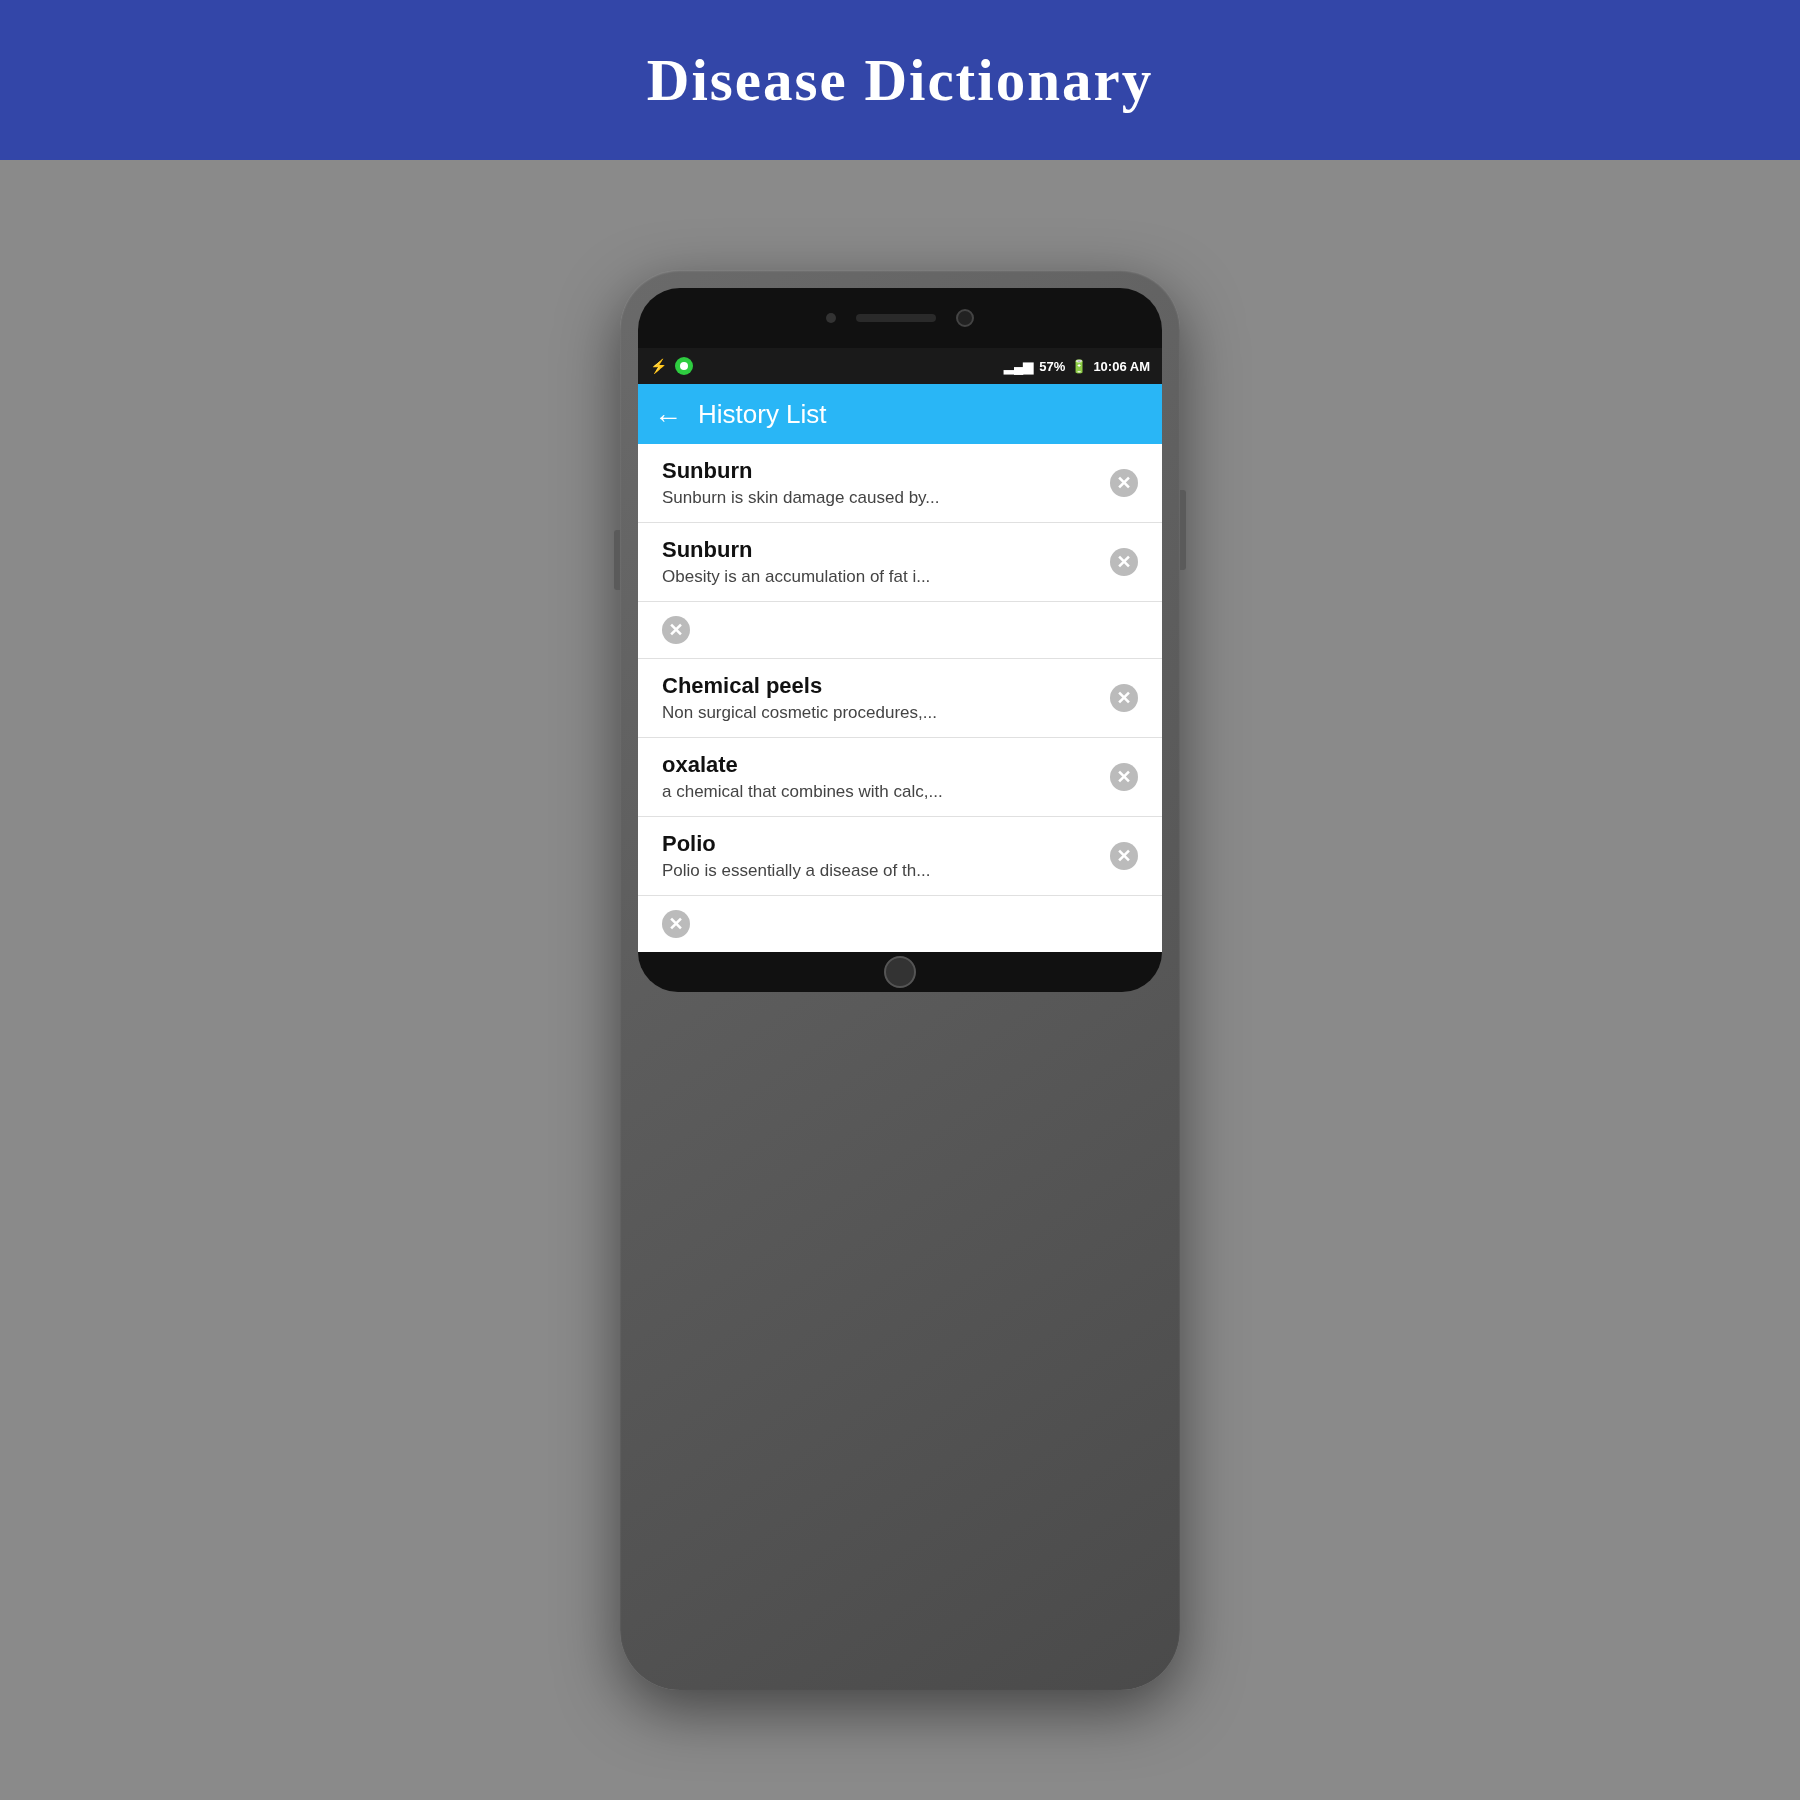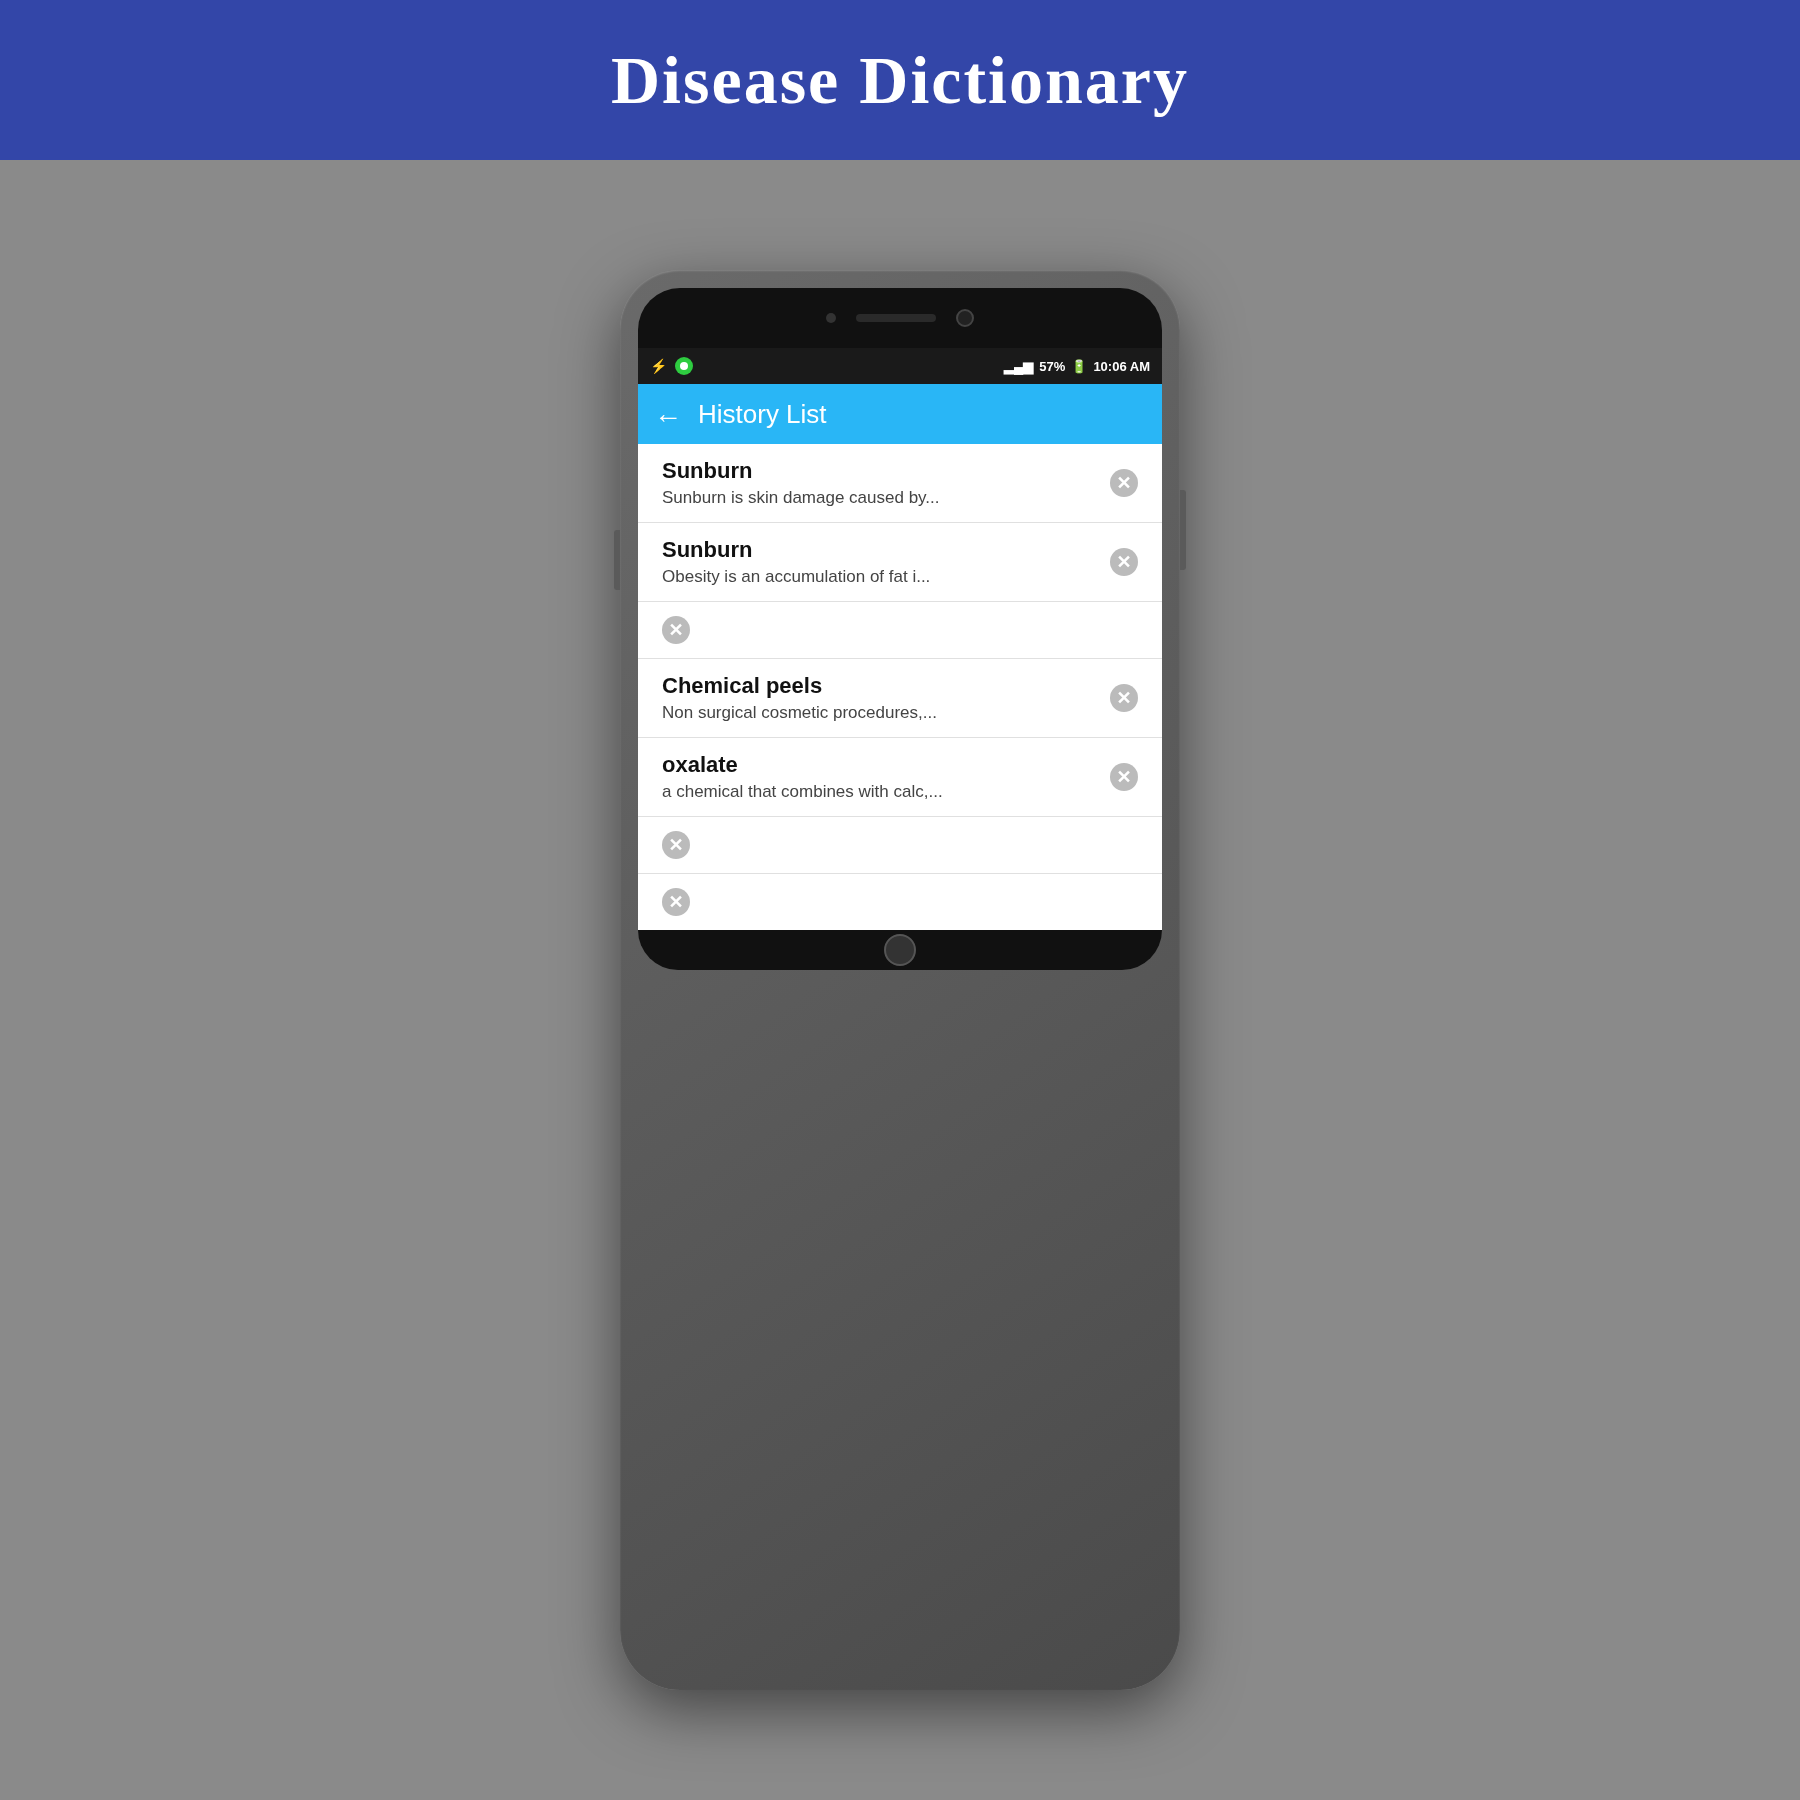--- a/index.html
+++ b/index.html
@@ -17,21 +17,21 @@
       width: 100%;
       height: 160px;
       background-color: #3346a8;
       display: flex;
       align-items: center;
       justify-content: center;
     }
 
     .banner-title {
       color: white;
-      font-size: 68px;
+      font-size: 59px;
       font-weight: 900;
       font-family: Georgia, serif;
       letter-spacing: 2px;
     }
 
     
     .bg-area {
       width: 100%;
       height: 1640px;
       background-color: #8a8a8a;
@@ -328,20 +328,24 @@
       <div class="close-btn">✕</div>
     </div>
           <div class="list-item">
       <div class="list-item-content">
         <div class="item-title">oxalate</div>
         <div class="item-desc">a chemical that combines with calc,...</div>
       </div>
       <div class="close-btn">✕</div>
     </div>
           <div class="list-item">
+      <div class="list-item-content">
+        <div class="item-title">Polio</div>
+        <div class="item-desc">Polio is essentially a disease of th...</div>
+      </div>
       <div class="close-btn">✕</div>
     </div>
           <div class="list-item">
       <div class="close-btn">✕</div>
     </div>
         </div>
 
     </div>
 
     <div class="phone-bottom">

